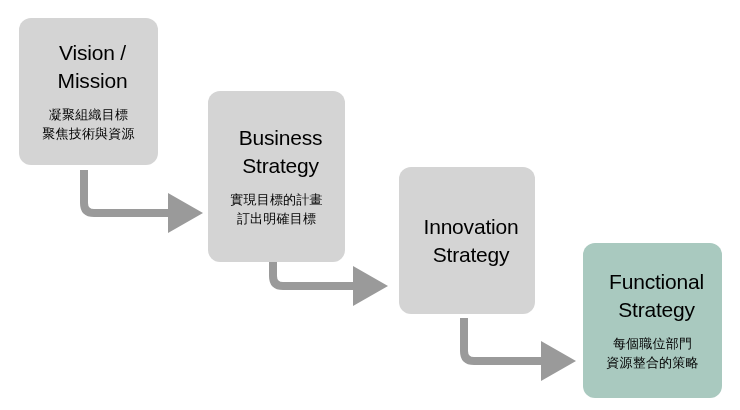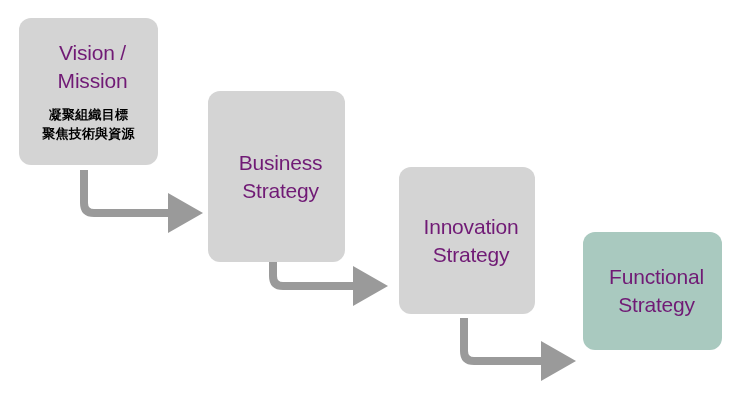--- a/index.html
+++ b/index.html
@@ -32,33 +32,33 @@
     box-sizing: border-box;
     border-radius: 12px;
     display: flex;
     flex-direction: column;
     align-items: center;
     justify-content: center;
     text-align: center;
     padding: 6px 8px;
   }
   .node-title {
-    color: #701a75;
+    color: #000000;
     font-size: 21px;
     font-weight: 400;
     line-height: 1.32;
     letter-spacing: -0.2px;
     white-space: pre-line;
     margin-left: 8px;
   }
   .node-desc {
     margin-top: 12px;
     color: #000000;
     font-size: 13px;
-    font-weight: 700;
+    font-weight: 400;
     line-height: 1.45;
     letter-spacing: 0.2px;
     white-space: pre-line;
   }
 </style>
 </head>
 <body>
 
 <div id="diagram">
 
@@ -83,25 +83,29 @@
   <div class="node" style="left:19px; top:18px; width:139px; height:147px; background:#d4d4d4;">
     <div class="node-title">Vision /
 Mission</div>
     <div class="node-desc">凝聚組織目標
 聚焦技術與資源</div>
   </div>
 
   <div class="node" style="left:208px; top:91px; width:137px; height:171px; background:#d4d4d4;">
     <div class="node-title">Business
 Strategy</div>
+    <div class="node-desc">實現目標的計畫
+訂出明確目標</div>
   </div>
 
   <div class="node" style="left:399px; top:167px; width:136px; height:147px; background:#d4d4d4;text-align:center;">
     <div class="node-title">Innovation
 Strategy</div>
   </div>
 
-  <div class="node" style="left:583px; top:232px; width:139px; height:118px; background:#a9c9bf;">
+  <div class="node" style="left:583px; top:243px; width:139px; height:155px; background:#a9c9bf;">
     <div class="node-title">Functional
 Strategy</div>
+    <div class="node-desc">每個職位部門
+資源整合的策略</div>
   </div>
 
 </div>
 
 </body></html>

